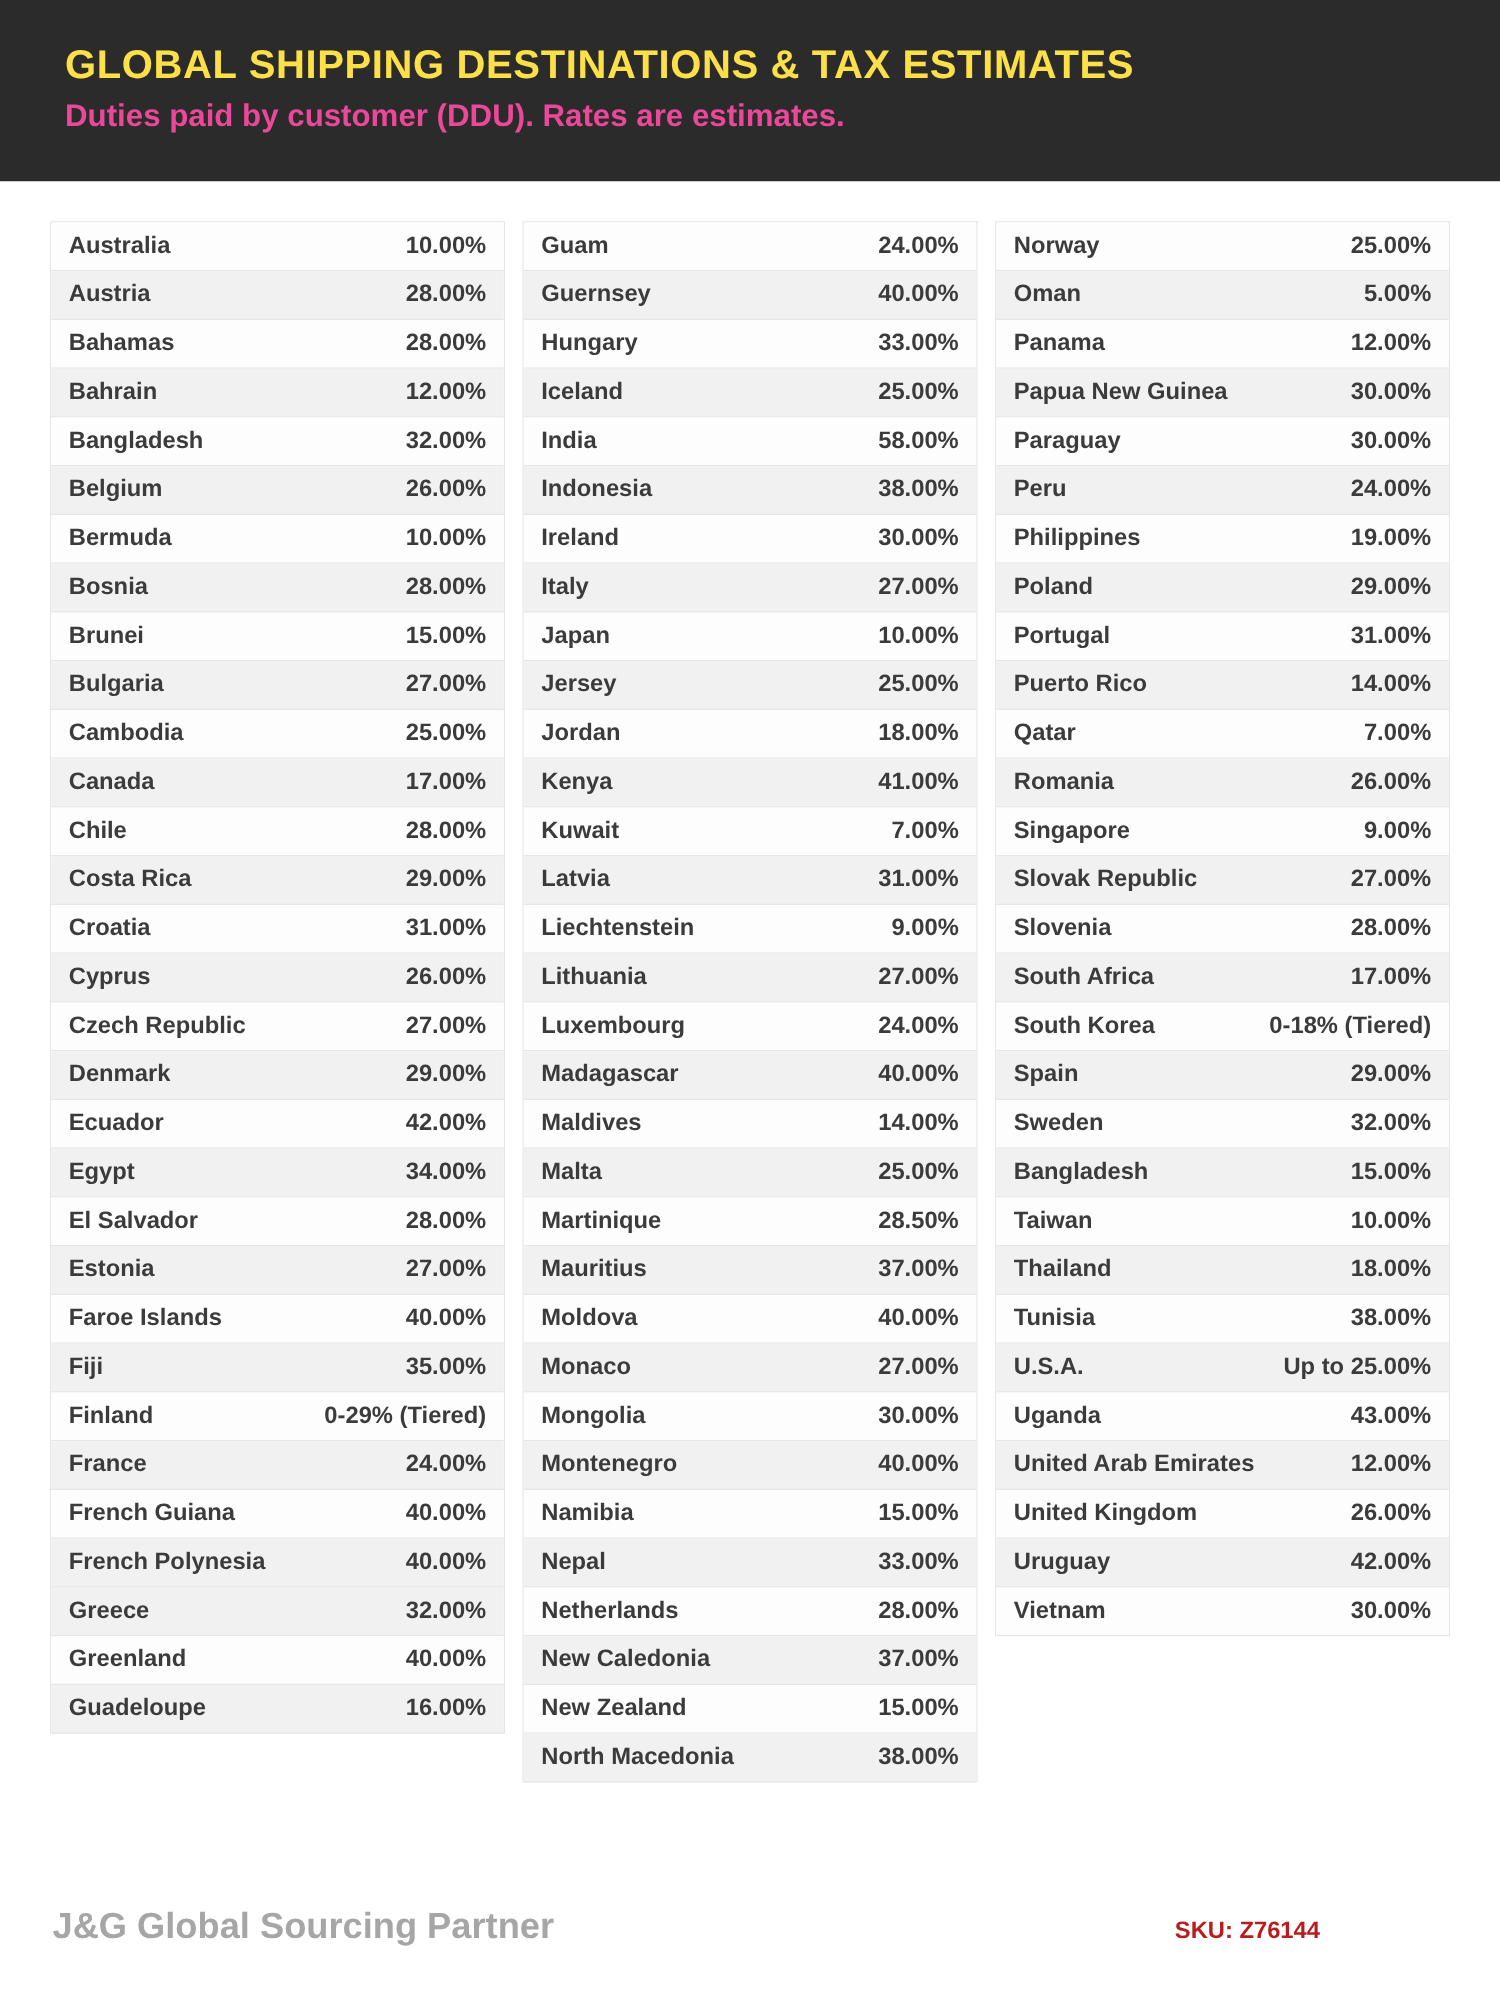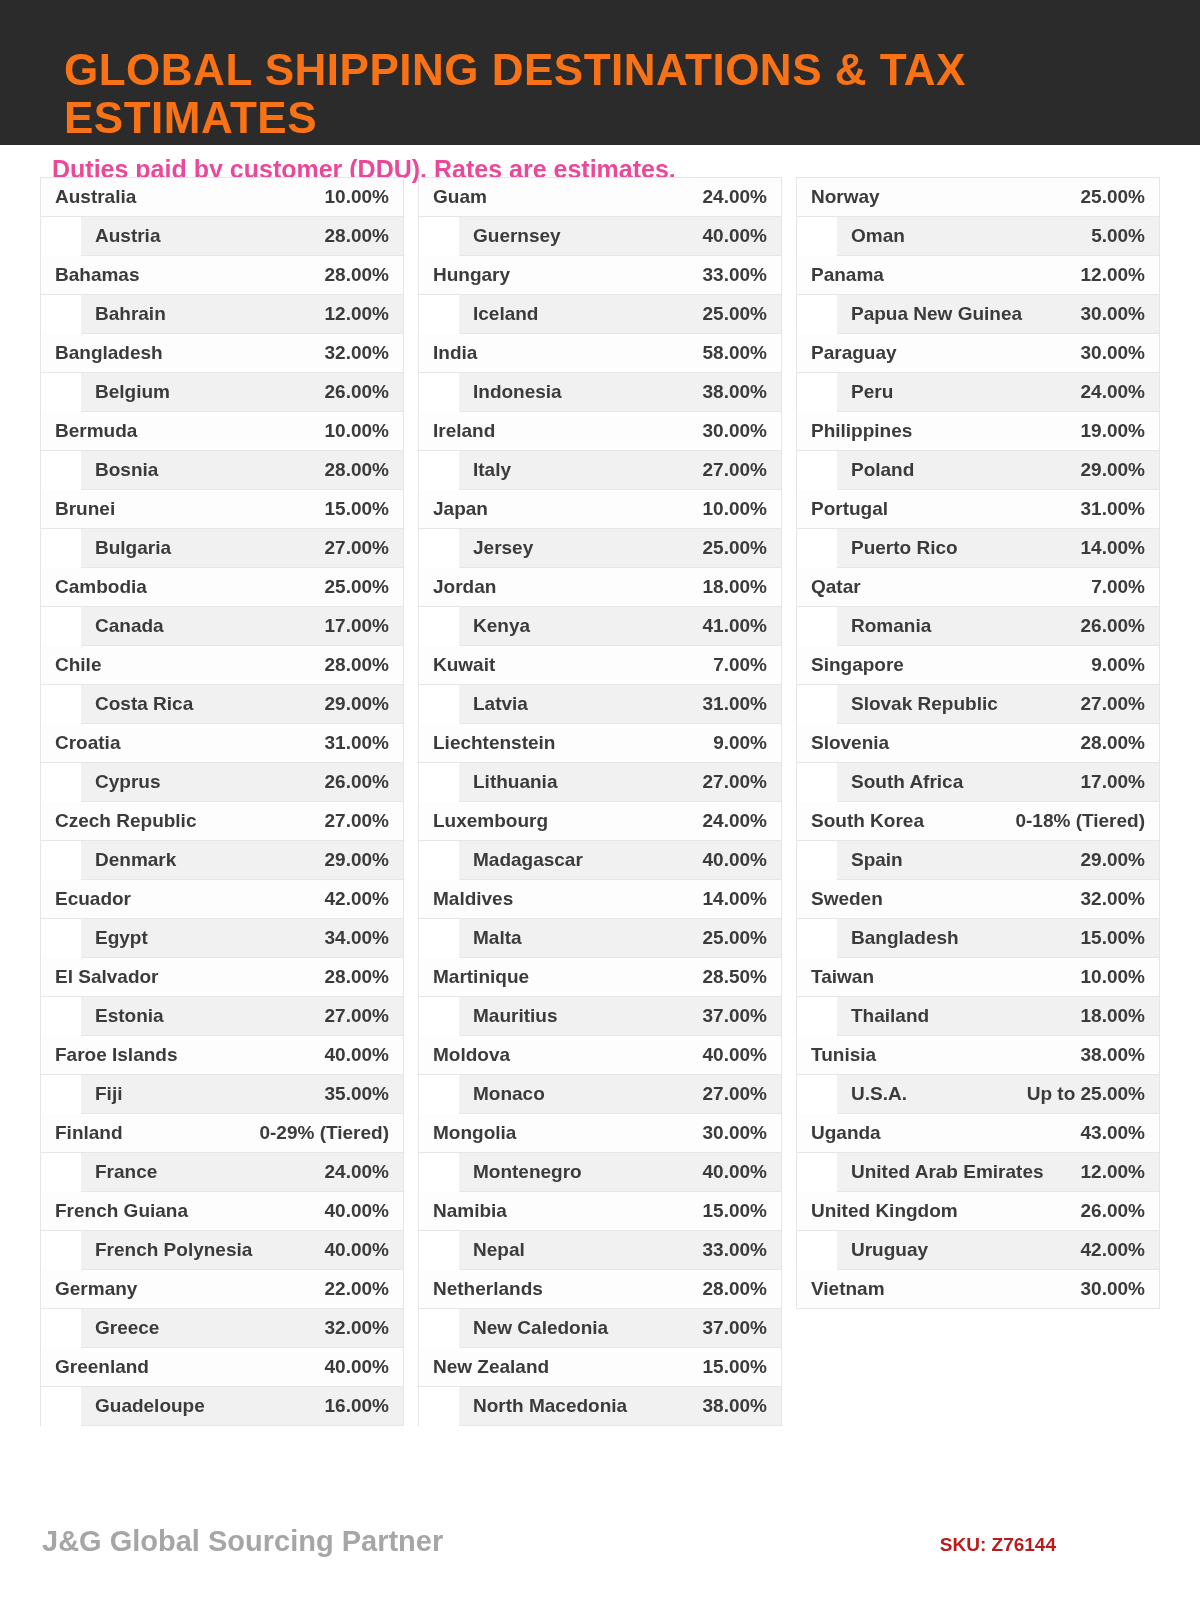--- a/index.html
+++ b/index.html
@@ -15,23 +15,23 @@
     overflow: hidden;
   }
   
   header.banner {
     background: #2b2b2b;
     height: 145px;
     box-sizing: border-box;
     padding: 34px 40px 0 52px;
   }
   h1.title {
-    margin: 12px;
-    color: #f97316;
-    font-size: 44px;
+    margin: 0;
+    color: #fde047;
+    font-size: 32px;
     font-weight: 800;
     letter-spacing: 0.5px;
     line-height: 1.1;
   }
   p.subtitle {
     margin: 10px 0 0 0;
     color: #ec4899;
     font-size: 25px;
     font-weight: 700;
   }
@@ -55,21 +55,20 @@
     height: 38px;
     padding: 0 14px;
     background: #fdfdfd;
     border-bottom: 1px solid #e6e6e6;
     font-size: 19px;
     font-weight: 700;
     color: #3b3b3b;
   }
   .row.alt {
     background: #f1f1f1;
-    margin-left: 40px;
   }
   .country {
     white-space: nowrap;
   }
   .rate {
     white-space: nowrap;
     text-align: right;
   }
   
   footer.page-footer {
@@ -208,24 +207,20 @@
         <span class="rate">24.00%</span>
       </div>
       <div class="row">
         <span class="country">French Guiana</span>
         <span class="rate">40.00%</span>
       </div>
       <div class="row alt">
         <span class="country">French Polynesia</span>
         <span class="rate">40.00%</span>
       </div>
-      <div class="row">
-        <span class="country">Germany</span>
-        <span class="rate">22.00%</span>
-      </div>
       <div class="row alt">
         <span class="country">Greece</span>
         <span class="rate">32.00%</span>
       </div>
       <div class="row">
         <span class="country">Greenland</span>
         <span class="rate">40.00%</span>
       </div>
       <div class="row alt">
         <span class="country">Guadeloupe</span>

